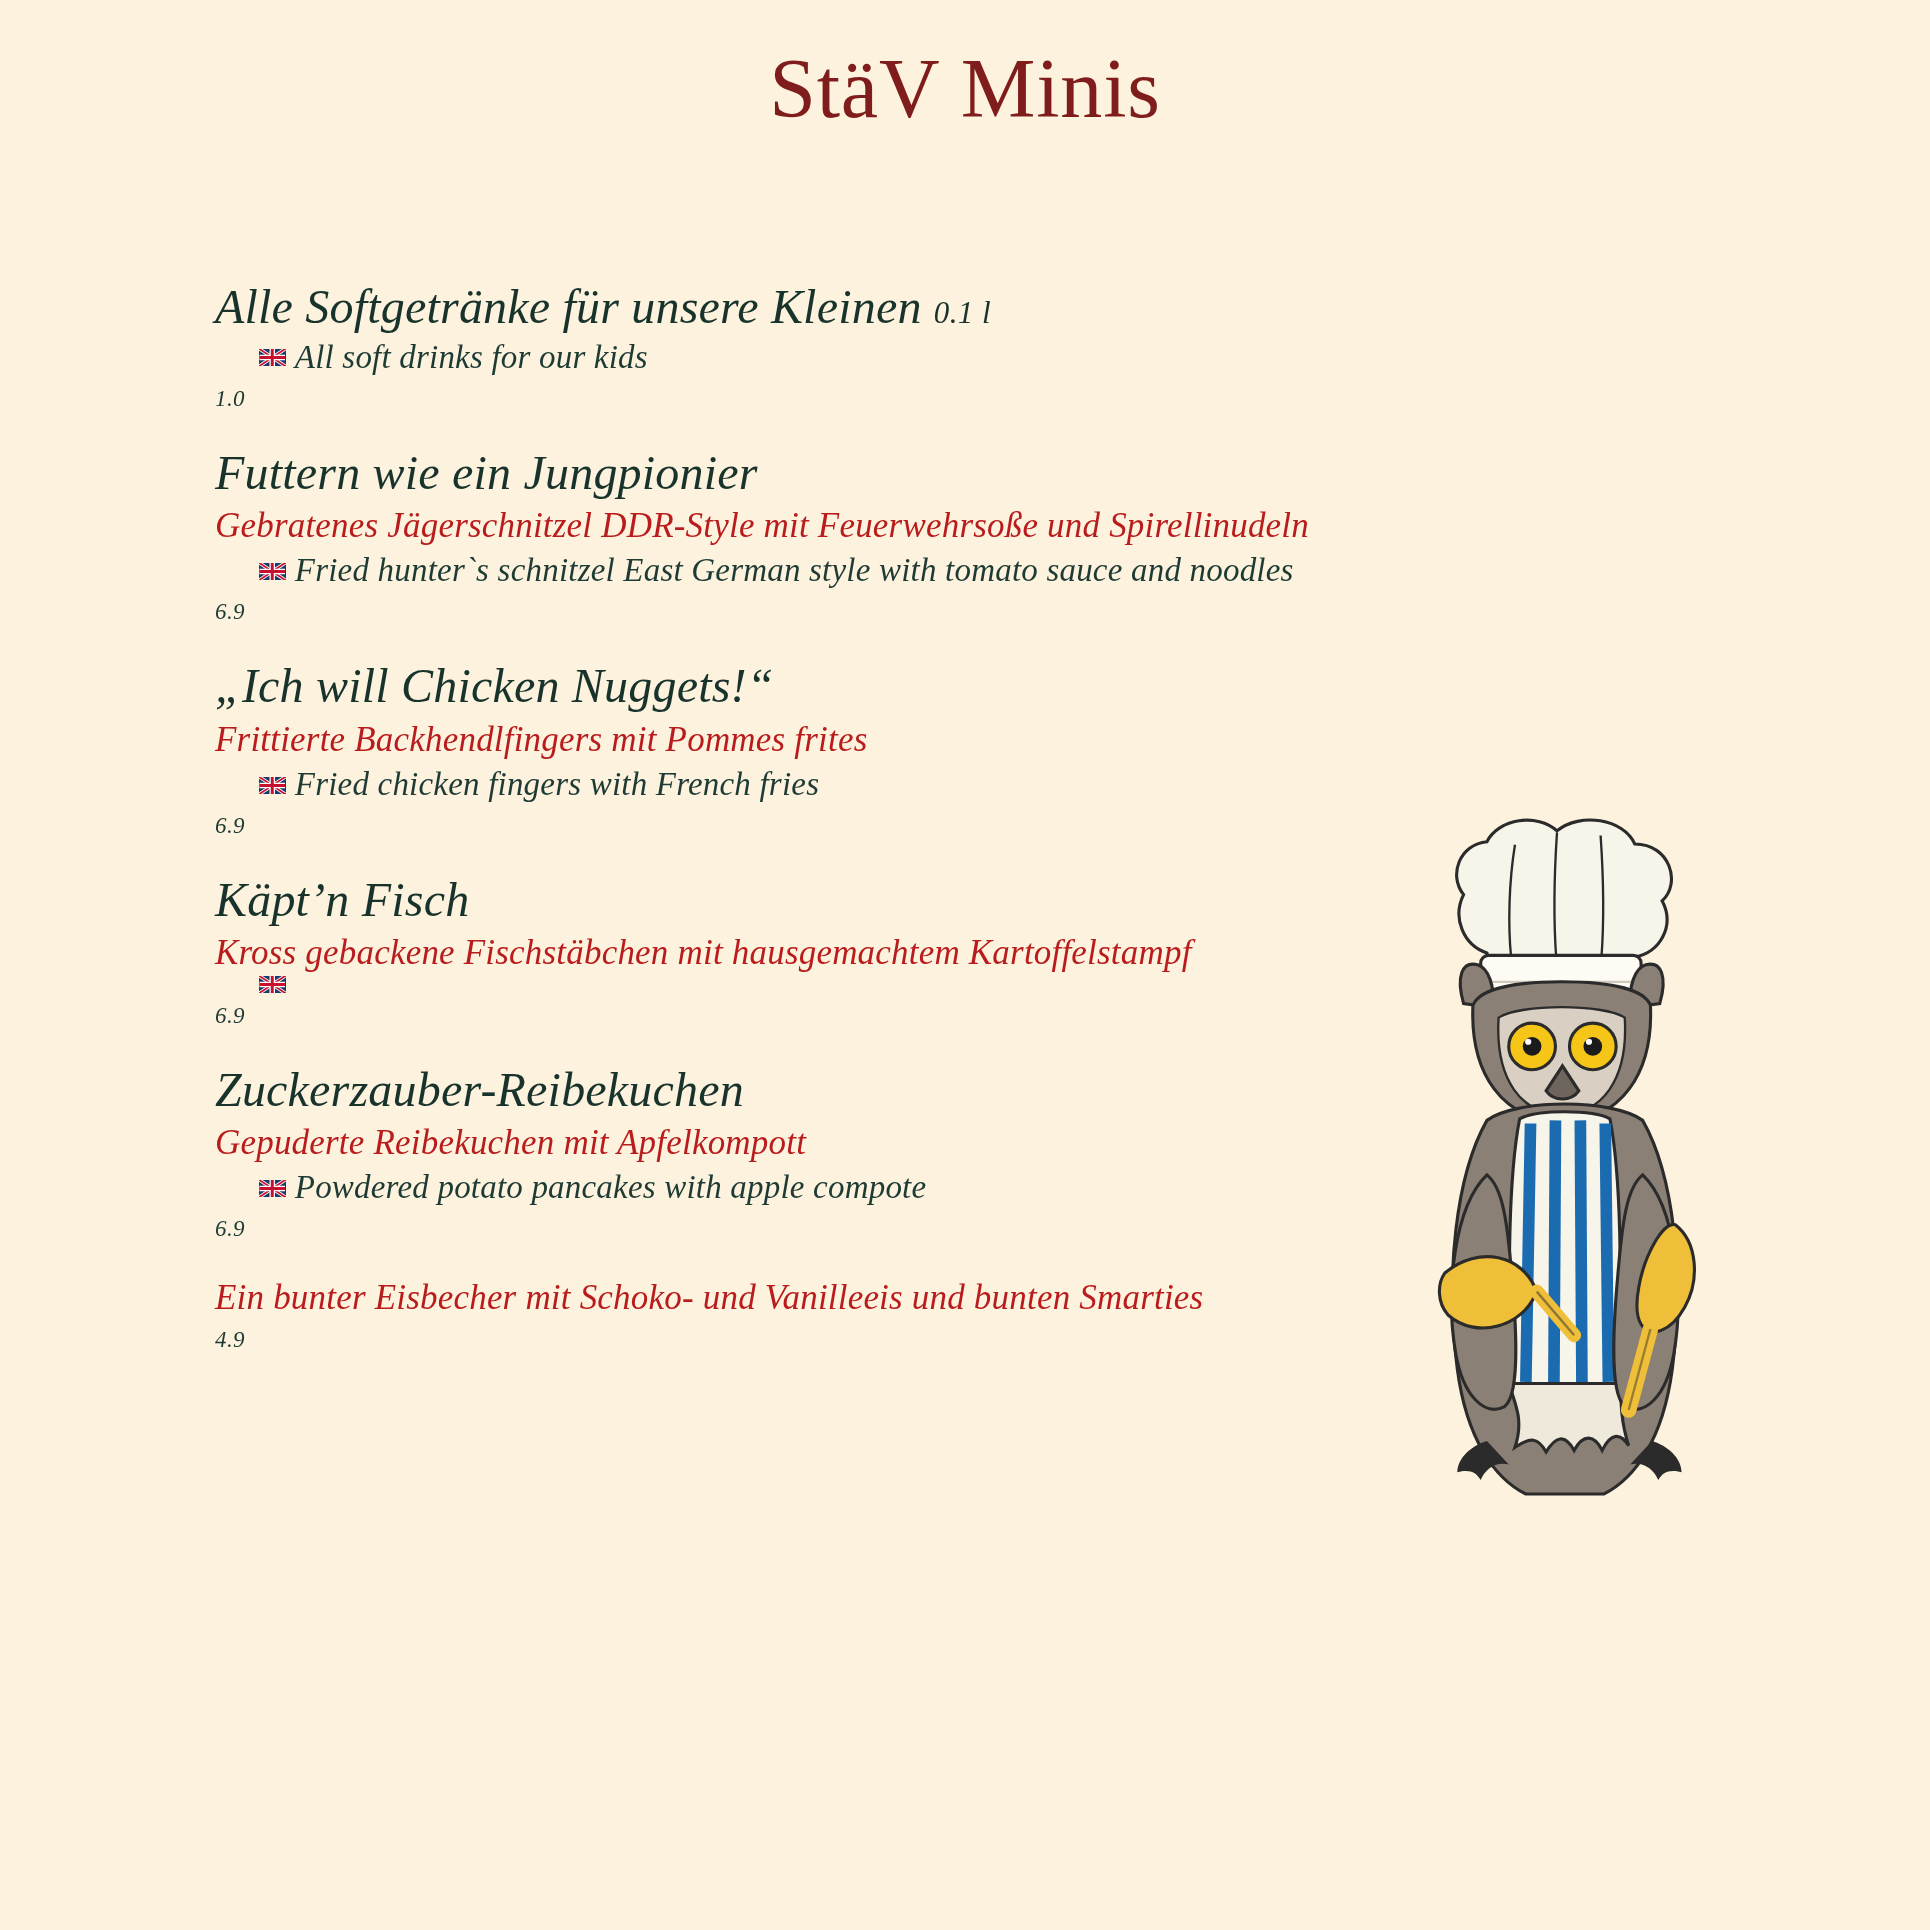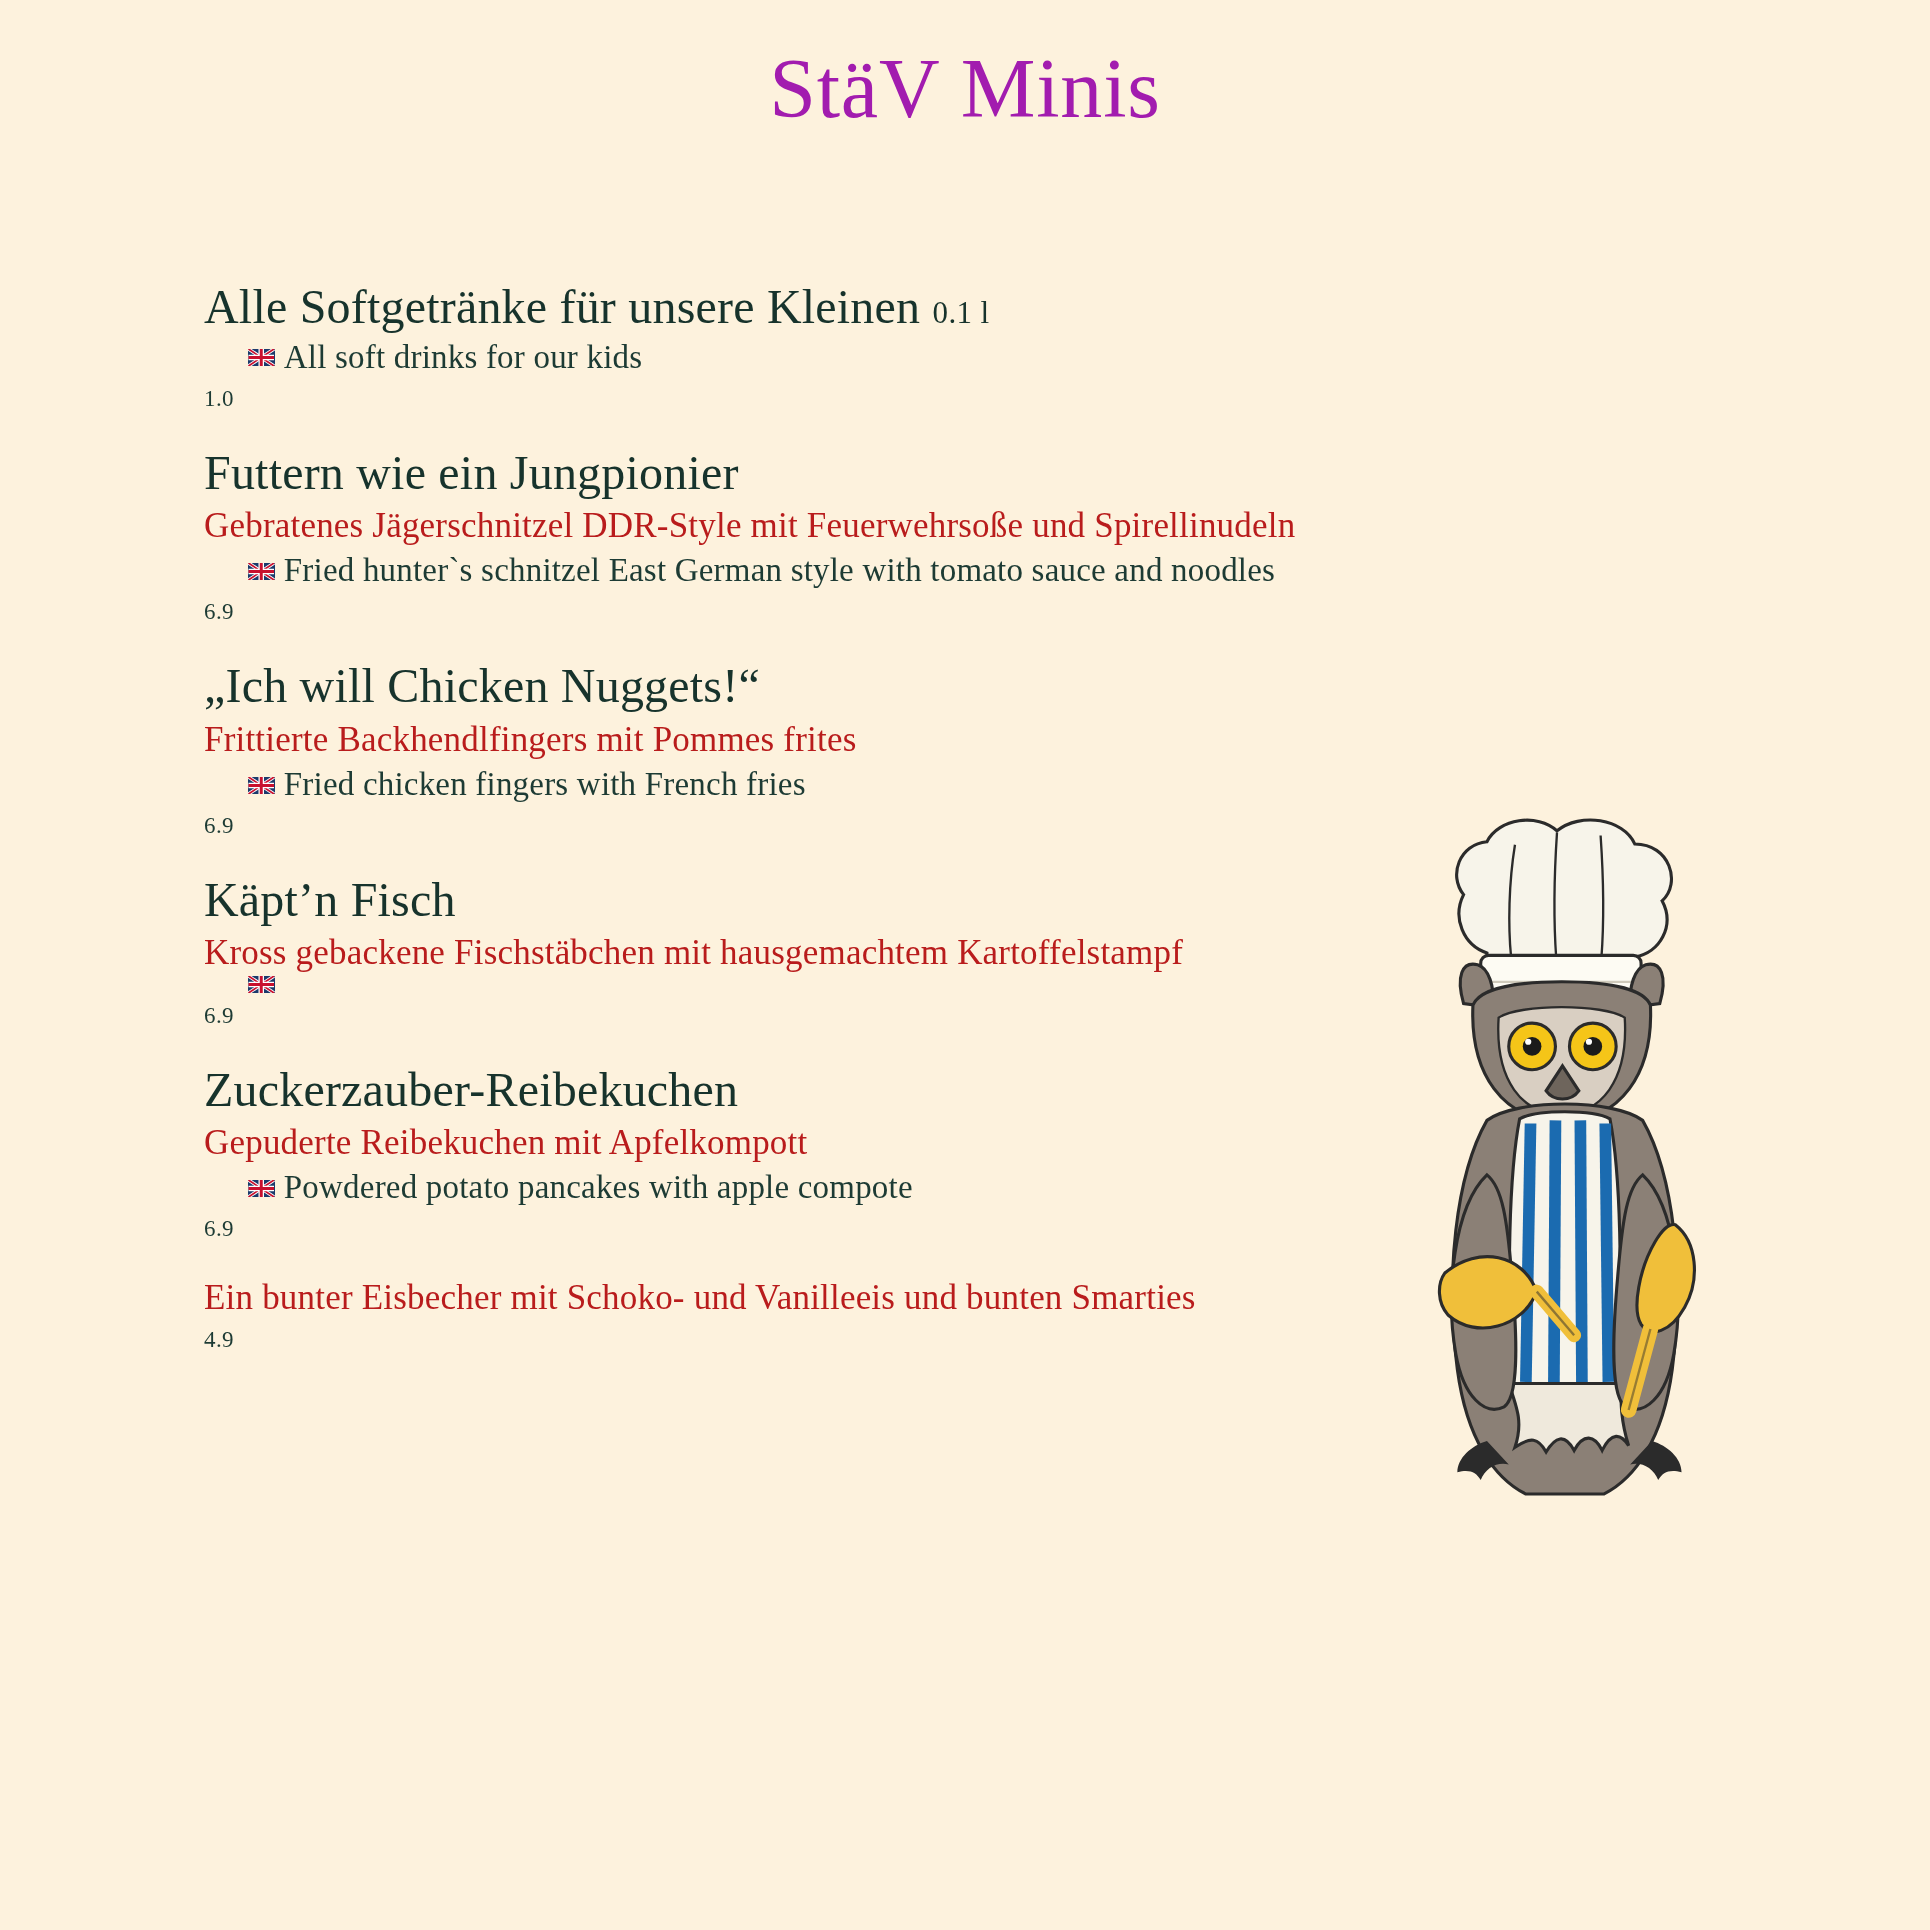--- a/index.html
+++ b/index.html
@@ -20,27 +20,28 @@
     width: 1930px;
     height: 1930px;
   }
   .menu-title {
     text-align: center;
     font-size: 84px;
     font-weight: normal;
     letter-spacing: 0.8px;
     margin: 0;
     padding-top: 40px;
-    color: #a21caf;
+    color: #7f1d1d;
   }
   .items {
     position: absolute;
     top: 280px;
-    left: 204px;
+    left: 215px;
     width: 1245px;
+    font-style: italic;
   }
   .item {
     margin-bottom: 34px;
   }
   .item-name {
     font-size: 48px;
     line-height: 1.12;
     color: #17332c;
     letter-spacing: 0.2px;
   }

